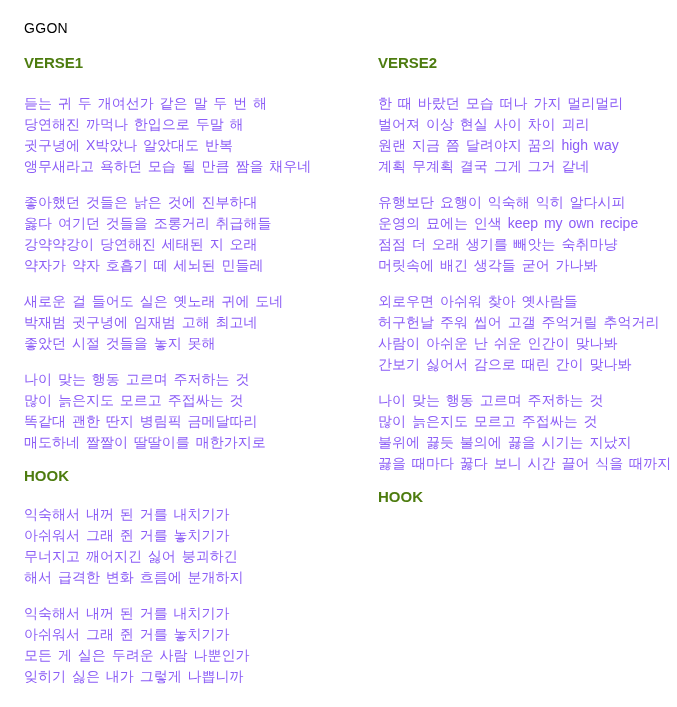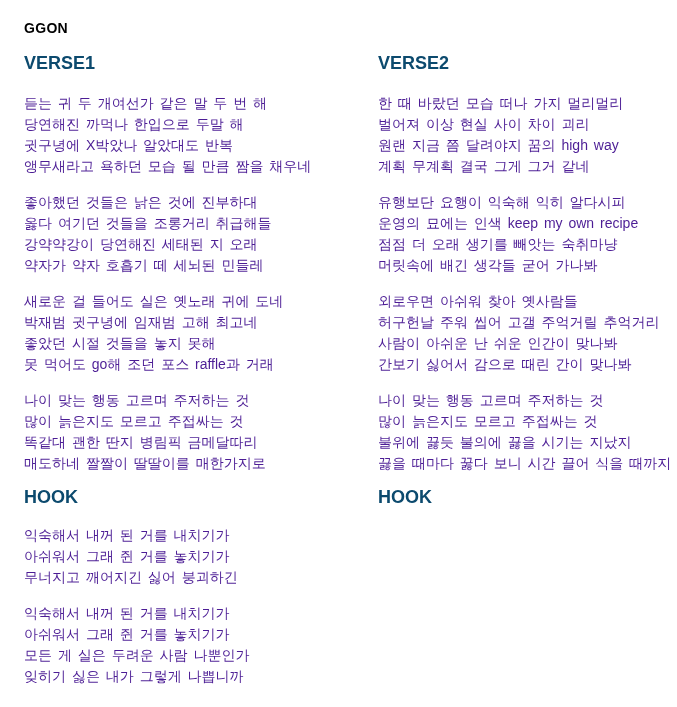--- a/index.html
+++ b/index.html
@@ -13,51 +13,51 @@
     position: relative;
     overflow: hidden;
     font-family: "Liberation Sans", sans-serif;
     color: #111111;
   }
   .title {
     position: absolute;
     left: 24px;
     top: 20px;
     font-size: 14px;
-    font-weight: bold;
+    font-weight: normal;
     letter-spacing: 0.3px;
     color: #000000;
   }
   .col {
     position: absolute;
     top: 55px;
   }
   .col-left  { left: 24px;  width: 345px; }
   .col-right { left: 378px; width: 295px; }
   .section-header {
-    font-size: 18px;
+    font-size: 15px;
     font-weight: bold;
     line-height: 16px;
     height: 16px;
     margin: 0 0 22px 0;
-    color: #0c4a6e;
+    color: #4d7c0f;
   }
   .hook-header {
     margin-top: 7px;
     margin-bottom: 20px;
   }
   .stanza {
     margin: 0 0 15px 0;
   }
   .line {
     font-size: 14px;
     line-height: 21px;
     white-space: nowrap;
     word-spacing: 2px;
-    color: #4c1d95;
+    color: #8b5cf6;
   }
 </style>
 </head>
 <body>
 
 <div class="title">GGON</div>
 
 <div class="col col-left">
   <div class="section-header">VERSE1</div>
 
@@ -72,36 +72,36 @@
     <div class="line">좋아했던 것들은 낡은 것에 진부하대</div>
     <div class="line">옳다 여기던 것들을 조롱거리 취급해들</div>
     <div class="line">강약약강이 당연해진 세태된 지 오래</div>
     <div class="line">약자가 약자 호흡기 떼 세뇌된 민들레</div>
   </div>
 
   <div class="stanza">
     <div class="line">새로운 걸 들어도 실은 옛노래 귀에 도네</div>
     <div class="line">박재범 귓구녕에 임재범 고해 최고네</div>
     <div class="line">좋았던 시절 것들을 놓지 못해</div>
-    <div class="line">못 먹어도 go해 조던 포스 raffle과 거래</div>
   </div>
 
   <div class="stanza">
     <div class="line">나이 맞는 행동 고르며 주저하는 것</div>
     <div class="line">많이 늙은지도 모르고 주접싸는 것</div>
     <div class="line">똑같대 괜한 딴지 병림픽 금메달따리</div>
     <div class="line">매도하네 짤짤이 딸딸이를 매한가지로</div>
   </div>
 
   <div class="section-header hook-header">HOOK</div>
 
   <div class="stanza">
     <div class="line">익숙해서 내꺼 된 거를 내치기가</div>
     <div class="line">아쉬워서 그래 쥔 거를 놓치기가</div>
     <div class="line">무너지고 깨어지긴 싫어 붕괴하긴</div>
+    <div class="line">해서 급격한 변화 흐름에 분개하지</div>
   </div>
 
   <div class="stanza">
     <div class="line">익숙해서 내꺼 된 거를 내치기가</div>
     <div class="line">아쉬워서 그래 쥔 거를 놓치기가</div>
     <div class="line">모든 게 실은 두려운 사람 나뿐인가</div>
     <div class="line">잊히기 싫은 내가 그렇게 나쁩니까</div>
   </div>
 </div>
 

